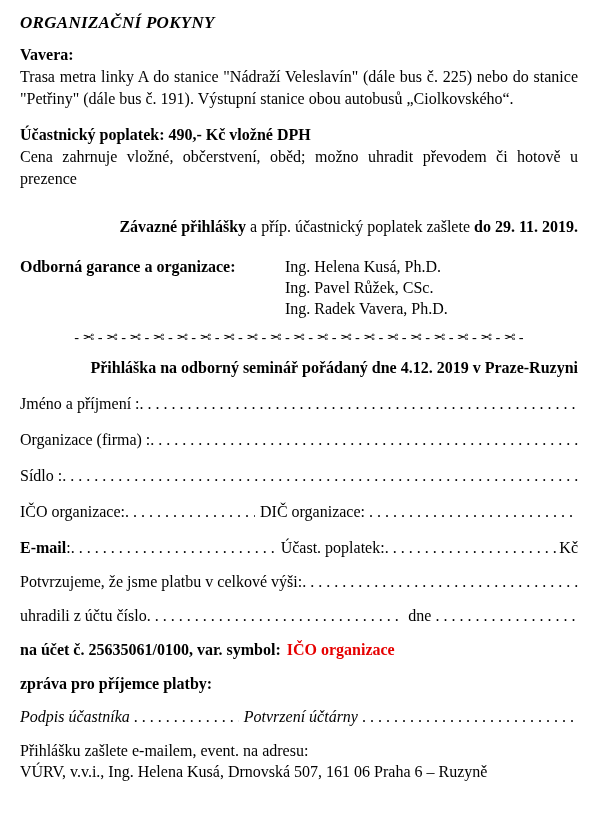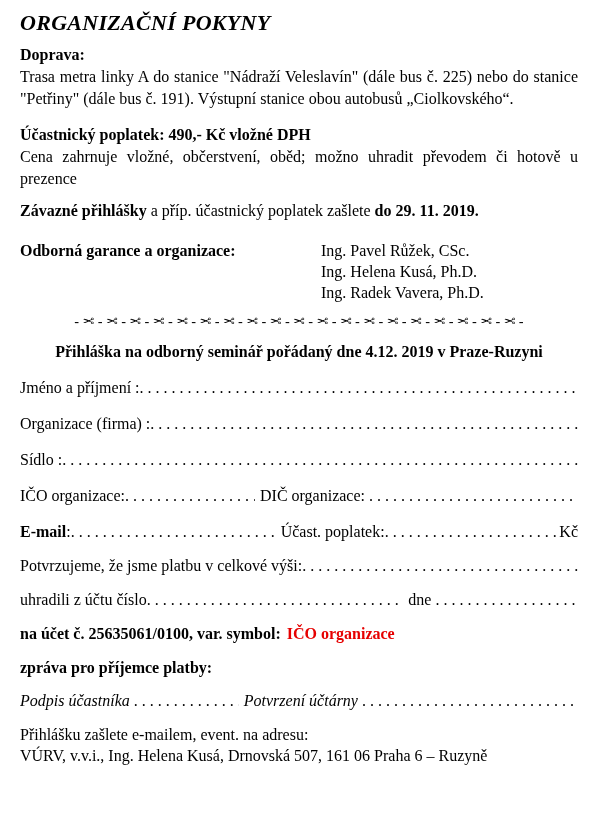--- a/index.html
+++ b/index.html
@@ -8,37 +8,37 @@
     width:600px;height:828px;box-sizing:border-box;
     padding:12px 22px 0 20px;
     background:#fff;color:#000;
     font-family:"Liberation Serif","DejaVu Serif",serif;
     font-size:16px;line-height:22px;
     overflow:hidden;
   }
   .b{font-weight:bold;}
   .i{font-style:italic;}
   .docheading{
-    font-size:22px;font-weight:bold;font-style:italic;
+    font-size:17px;font-weight:bold;font-style:italic;
     margin:0;line-height:22px;letter-spacing:.3px;
   }
   .just{text-align:justify;margin:0;}
   p{margin:0;}
   .gap10{margin-top:10px;}
   .gap14{margin-top:14px;}
-  .gap18{margin-top:10px;}
-  .orgflex{display:flex;margin-top:18px;gap:36px;}
+  .gap18{margin-top:26px;text-align:right;}
+  .orgflex{display:flex;margin-top:18px;}
   .orglabel{flex:0 0 265px;}
   .names div{line-height:21px;}
   .cut{
     margin-top:8px;text-align:center;font-size:14px;line-height:21px;
     white-space:nowrap;overflow:hidden;transform:scaleX(-1);
   }
   .formtitle{
-    margin-top:9px;text-align:center;font-weight:bold;line-height:22px;
+    margin-top:9px;text-align:right;font-weight:bold;line-height:22px;
   }
   .row{
     display:flex;align-items:baseline;
     margin-top:14px;line-height:22px;
     white-space:nowrap;overflow:hidden;
   }
   .row.tight{margin-top:12px;}
   .lbl{flex:0 0 auto;}
   .mid{flex:0 0 auto;margin:0 4px 0 5px;}
   .fill{flex:1 1 0;min-width:0;overflow:hidden;}
@@ -51,36 +51,36 @@
   .sig{margin-top:11px;}
 </style>
 </head>
 <body>
 
 <div class="page">
 
   <h1 class="docheading">ORGANIZAČNÍ POKYNY</h1>
 
   <div class="gap10">
-    <div class="b">Doprava:</div>
+    <div class="b">Vavera:</div>
     <p class="just">Trasa metra linky A do stanice "Nádraží Veleslavín" (dále bus č. 225) nebo do stanice "Petřiny" (dále bus č. 191). Výstupní stanice obou autobusů „Ciolkovského“.</p>
   </div>
 
   <div class="gap14">
     <div class="b">Účastnický poplatek: 490,- Kč vložné DPH</div>
     <p class="just">Cena zahrnuje vložné, občerstvení, oběd; možno uhradit převodem či hotově u prezence</p>
   </div>
 
   <p class="gap18"><b>Závazné přihlášky</b><span> a příp. účastnický poplatek zašlete </span><b>do 29. 11. 2019.</b></p>
 
   <div class="orgflex">
     <div class="b orglabel">Odborná garance a organizace:</div>
     <div class="names">
+      <div>Ing. Helena Kusá, Ph.D.</div>
       <div>Ing. Pavel Růžek, CSc.</div>
-      <div>Ing. Helena Kusá, Ph.D.</div>
       <div>Ing. Radek Vavera, Ph.D.</div>
     </div>
   </div>
 
   <div class="cut">- ✂ - ✂ - ✂ - ✂ - ✂ - ✂ - ✂ - ✂ - ✂ - ✂ - ✂ - ✂ - ✂ - ✂ - ✂ - ✂ - ✂ - ✂ - ✂ -</div>
 
   <div class="formtitle">Přihláška na odborný seminář pořádaný dne 4.12. 2019 v Praze-Ruzyni</div>
 
   <div class="row">
     <span class="lbl">Jméno a příjmení :</span>

